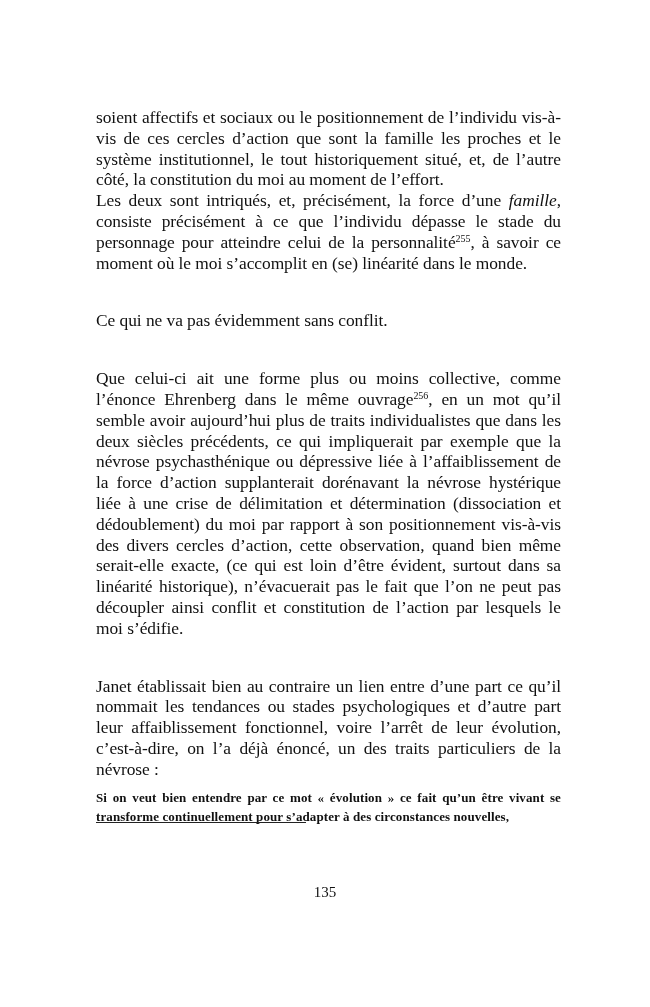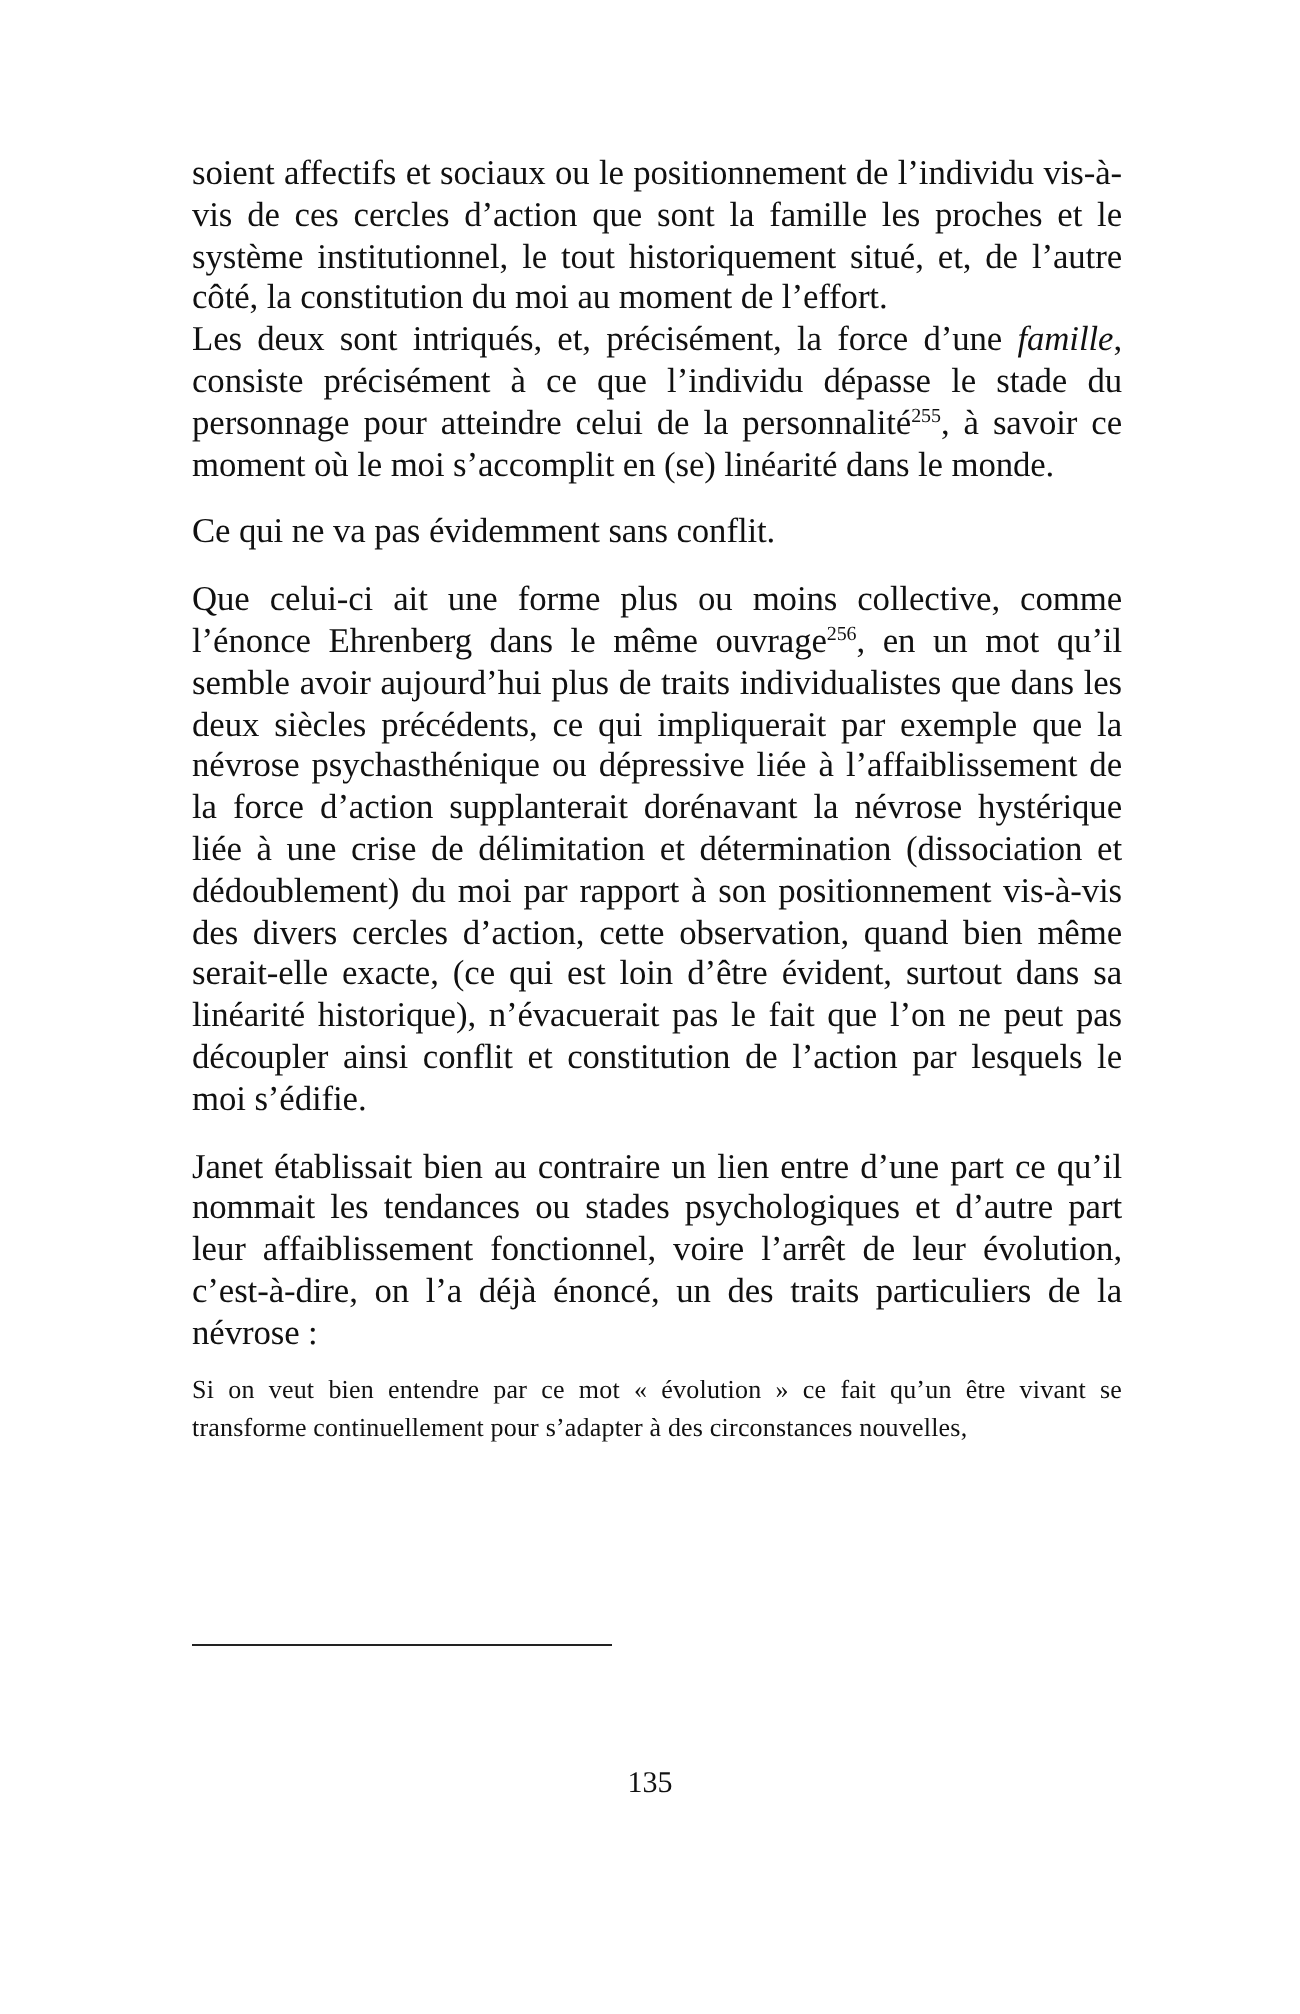--- a/index.html
+++ b/index.html
@@ -11,38 +11,39 @@
       width: 650px;
       height: 1007px;
       position: relative;
       overflow: hidden;
       font-family: "Liberation Serif", "DejaVu Serif", serif;
       color: #111111;
     }
     .page {
       position: absolute;
       left: 96px;
-      top: 76px;
+      top: 107px;
       width: 465px;
     }
     .para {
       font-size: 17.4px;
       line-height: 20.8px;
       text-align: justify;
       margin: 0;
       letter-spacing: -0.05px;
     }
-    .para + .para { margin-top: 13px; }
+    .para + .para { margin-top: 37px; }
     .para.tight { margin-top: 0; }
     .quote {
       font-size: 13px;
       line-height: 19px;
       text-align: justify;
       margin: 8px 0 0 0;
       letter-spacing: 0.1px;
+      font-weight: bold;
     }
     sup {
       font-size: 10px;
       line-height: 0;
       vertical-align: 6px;
     }
     .footnote-rule {
       position: absolute;
       left: 96px;
       top: 822px;

